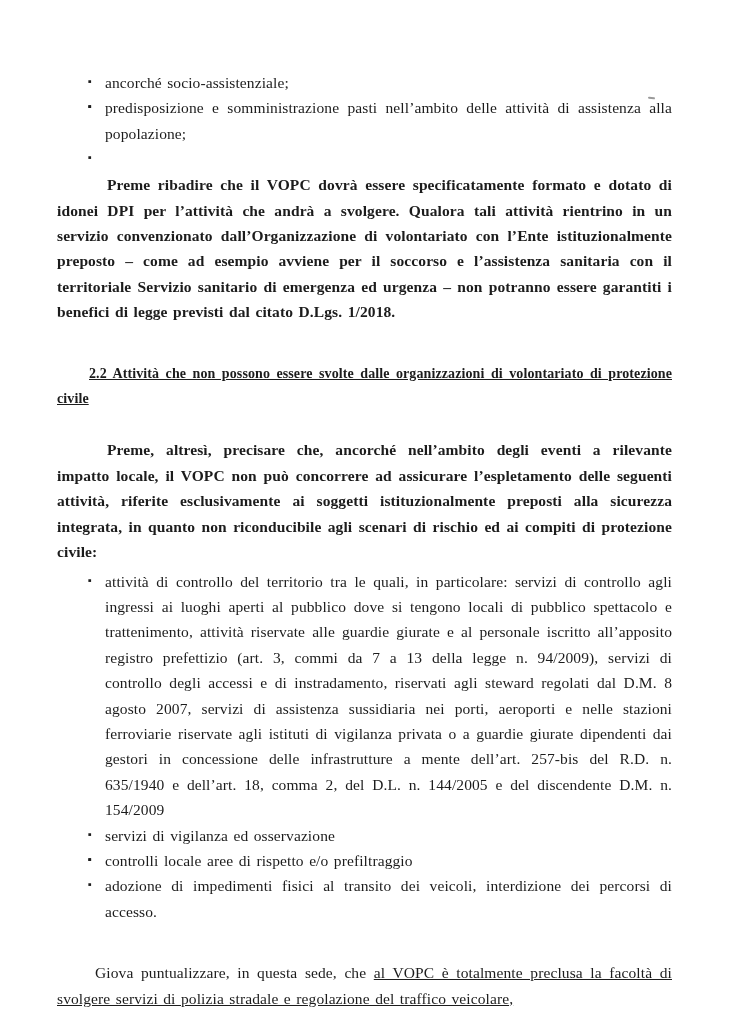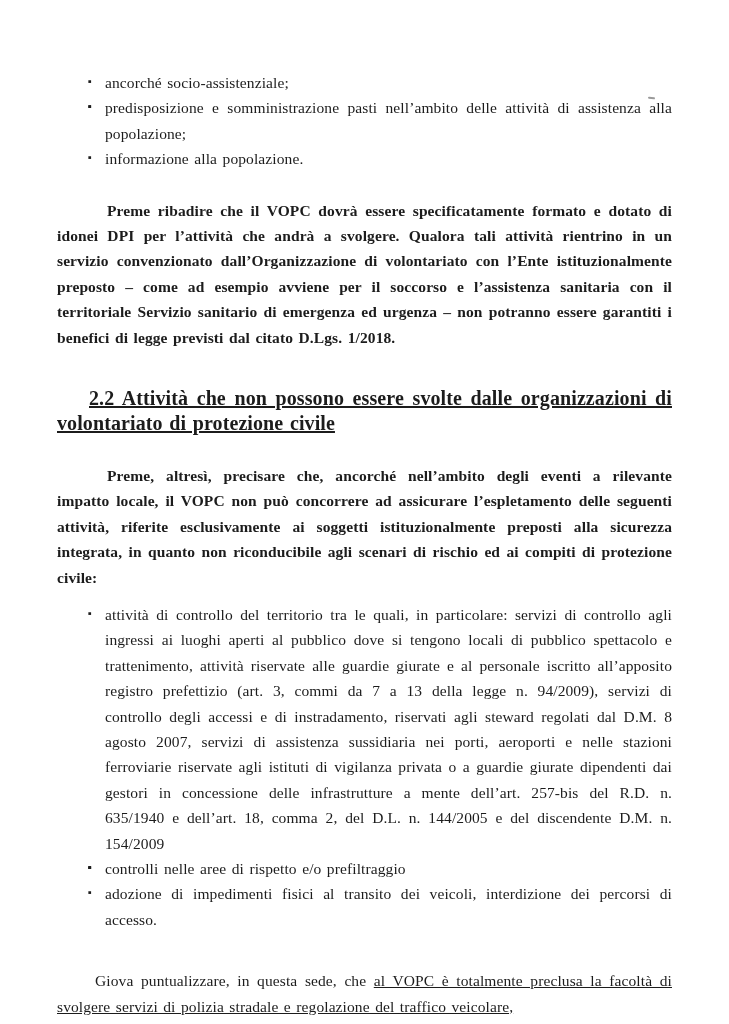--- a/index.html
+++ b/index.html
@@ -45,24 +45,24 @@
     top: -1px;
     font-size: 11px;
     line-height: 25.4px;
   }
   p.paragraph {
     margin: 0 0 36px 0;
     text-indent: 50px;
     font-weight: bold;
   }
   p.paragraph.no-gap {
-    margin-bottom: 12px;
+    margin-bottom: 4px;
   }
   h2.section-heading {
-    font-size: 20px;
+    font-size: 14px;
     line-height: 25.4px;
     font-weight: bold;
     text-decoration: underline;
     text-indent: 32px;
     margin: 0 0 26px 0;
     text-align: justify;
   }
   p.closing-paragraph {
     margin: 0;
     text-indent: 38px;
@@ -97,44 +97,44 @@
       </li>
       <li>
         <span class="marker">▪</span>
       </li>
       <li>
         <span class="marker">▪</span>
         <span>predisposizione e somministrazione pasti nell’ambito delle attività di assistenza alla popolazione;</span>
       </li>
       <li>
         <span class="marker">▪</span>
-        <span>informazione alla popolazione.</span>
       </li>
     </ul>
 
     <p class="paragraph">Preme ribadire che il VOPC dovrà essere specificatamente formato e dotato di idonei DPI per l’attività che andrà a svolgere. Qualora tali attività rientrino in un servizio convenzionato dall’Organizzazione di volontariato con l’Ente istituzionalmente preposto – come ad esempio avviene per il soccorso e l’assistenza sanitaria con il territoriale Servizio sanitario di emergenza ed urgenza – non potranno essere garantiti i benefici di legge previsti dal citato D.Lgs. 1/2018.</p>
 
     <h2 class="section-heading">2.2 Attività che non possono essere svolte dalle organizzazioni di volontariato di protezione civile</h2>
 
     <p class="paragraph no-gap">Preme, altresì, precisare che, ancorché nell’ambito degli eventi a rilevante impatto locale, il VOPC non può concorrere ad assicurare l’espletamento delle seguenti attività, riferite esclusivamente ai soggetti istituzionalmente preposti alla sicurezza integrata, in quanto non riconducibile agli scenari di rischio ed ai compiti di protezione civile:</p>
 
     <ul class="bullet-list" style="margin-bottom: 36px;">
       <li>
         <span class="marker">▪</span>
         <span>attività di controllo del territorio tra le quali, in particolare: servizi di controllo agli ingressi ai luoghi aperti al pubblico dove si tengono locali di pubblico spettacolo e trattenimento, attività riservate alle guardie giurate e al personale iscritto all’apposito registro prefettizio (art. 3, commi da 7 a 13 della legge n. 94/2009), servizi di controllo degli accessi e di instradamento, riservati agli steward regolati dal D.M. 8 agosto 2007, servizi di assistenza sussidiaria nei porti, aeroporti e nelle stazioni ferroviarie riservate agli istituti di vigilanza privata o a guardie giurate dipendenti dai gestori in concessione delle infrastrutture a mente dell’art. 257-bis del R.D. n. 635/1940 e dell’art. 18, comma 2, del D.L. n. 144/2005 e del discendente D.M. n. 154/2009</span>
       </li>
       <li>
         <span class="marker">▪</span>
+        <span>servizi di vigilanza ed osservazione</span>
       </li>
       <li>
         <span class="marker">▪</span>
       </li>
       <li>
         <span class="marker">▪</span>
-        <span>controlli nelle aree di rispetto e/o prefiltraggio</span>
+        <span>controlli locale aree di rispetto e/o prefiltraggio</span>
       </li>
       <li>
         <span class="marker">▪</span>
         <span>adozione di impedimenti fisici al transito dei veicoli, interdizione dei percorsi di accesso.</span>
       </li>
     </ul>
 
     <p class="closing-paragraph">
       <span>Giova puntualizzare, in questa sede, che </span><span class="underlined-run">al VOPC è totalmente preclusa la facoltà di svolgere servizi di polizia stradale e regolazione del traffico veicolare,</span>
     </p>

